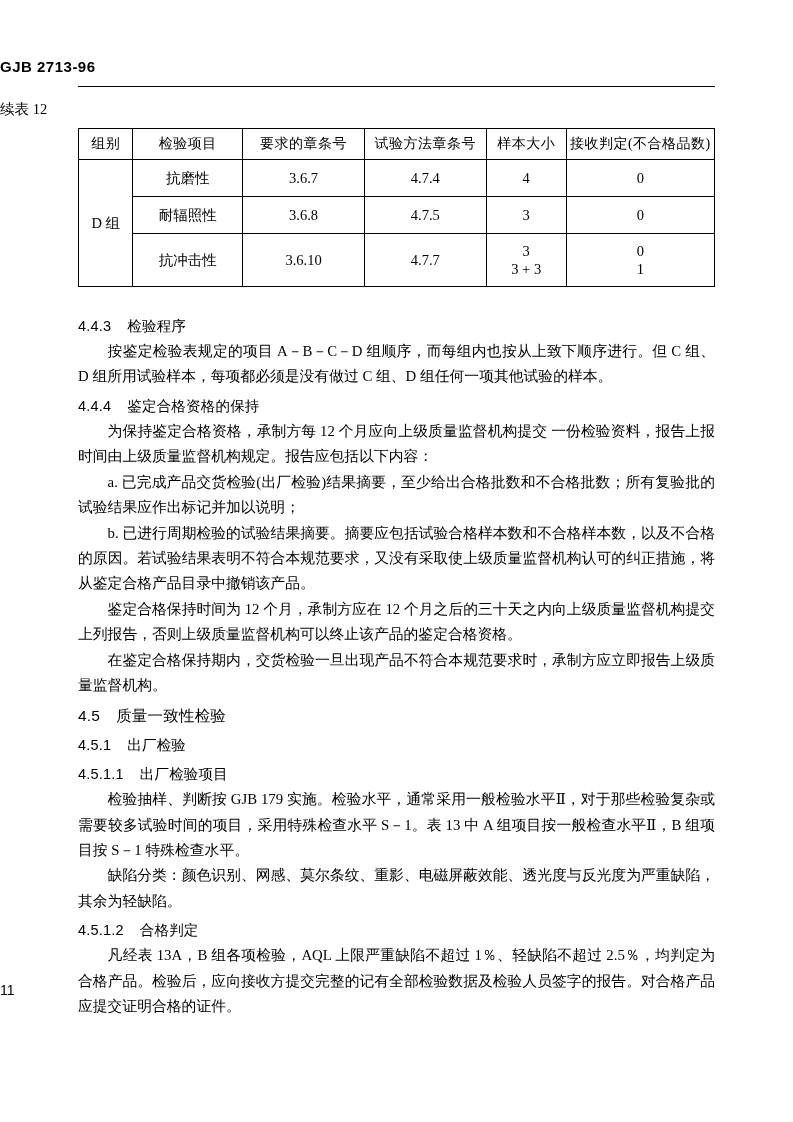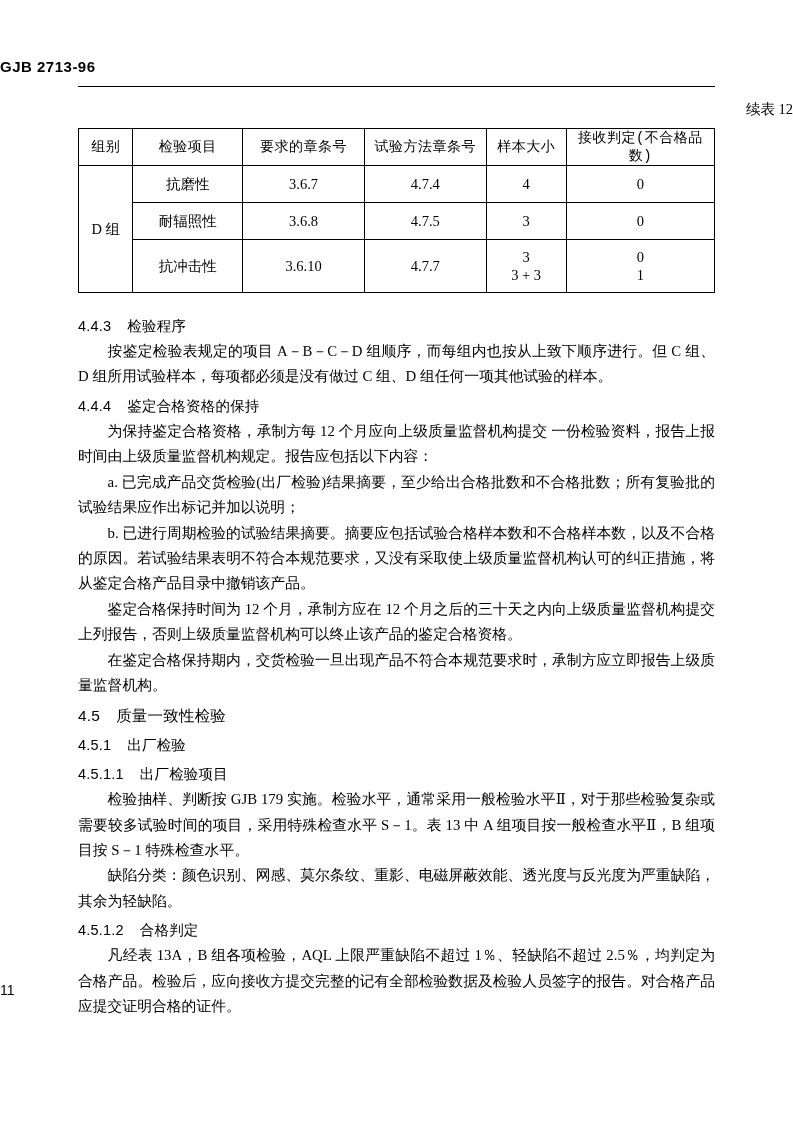--- a/index.html
+++ b/index.html
@@ -40,21 +40,21 @@
     left: 78px;
     width: 637px;
     height: 1px;
     background: #000;
   }
   .table-caption {
     position: absolute;
     top: 100px;
     left: 0;
     width: 793px;
-    text-align: right;
+    text-align: left;
     font-size: 14.5px;
     font-family: "Liberation Serif", "DejaVu Serif", serif;
   }
   table.spec {
     position: absolute;
     top: 128px;
     left: 78px;
     width: 637px;
     border-collapse: collapse;
     font-size: 14.5px;
@@ -78,21 +78,21 @@
   table.spec tbody tr.tall td {
     height: 52px;
   }
 
   
   .c-group { width: 54px; border-radius: 13px; }
   .c-item  { width: 110px; }
   .c-req   { width: 122px; }
   .c-mth   { width: 122px; }
   .c-size  { width: 80px; }
-  .c-acc   { width: 149px; font-family: Liberation Mono, monospace; }
+  .c-acc   { width: 149px; }
 
   .two-line {
     line-height: 1.25;
   }
   .body {
     position: absolute;
     top: 310px;
     left: 78px;
     width: 637px;
     font-size: 14.8px;

